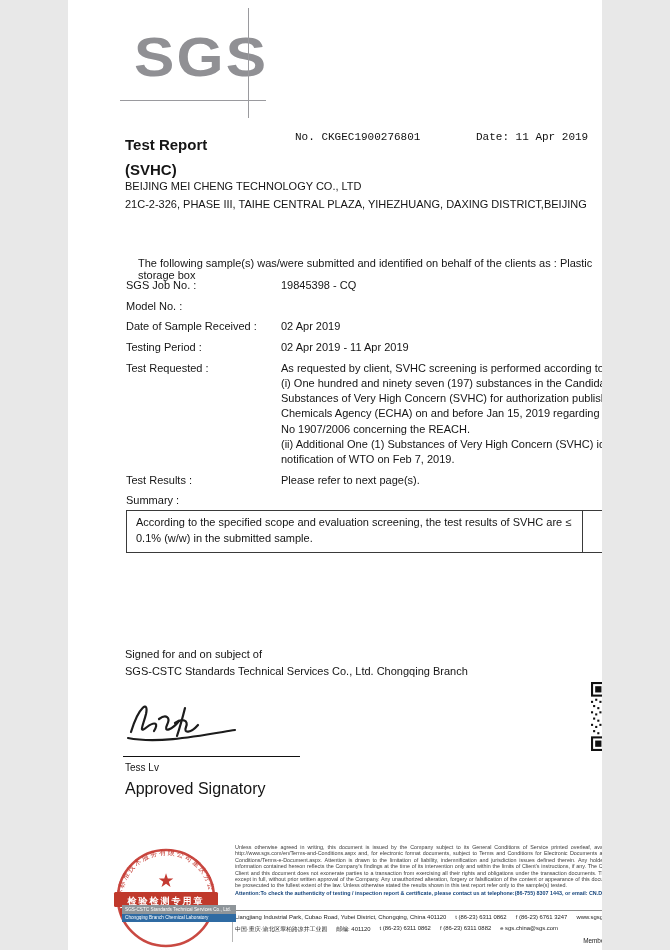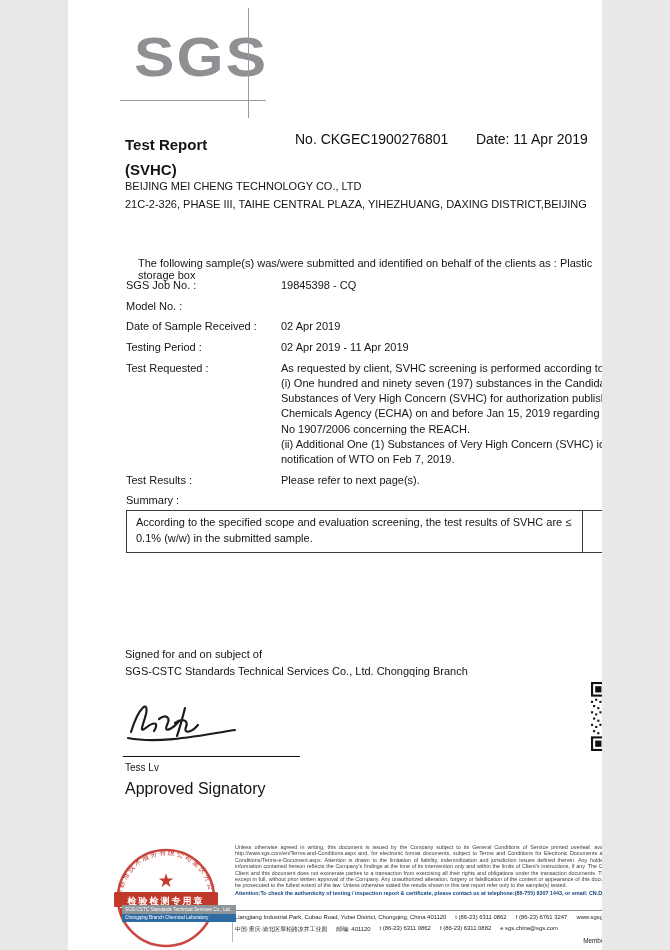--- a/index.html
+++ b/index.html
@@ -8,21 +8,21 @@
   .abs{position:absolute;}
 
   
   .sgs-letters{left:66px;top:24px;font-size:56px;font-weight:800;color:#909094;
                letter-spacing:2px;transform:scaleX(1.08);transform-origin:left top;}
   .logo-vline{left:180px;top:8px;width:1px;height:110px;background:#9a9a9e;}
   .logo-hline{left:52px;top:100px;width:146px;height:1px;background:#9a9a9e;}
 
   
   .title{left:57px;top:132px;font-size:15px;font-weight:700;line-height:25px;}
-  .meta{font-size:14px;color:#111;}
+  .meta{font-size:11px;color:#111;font-family:Liberation Mono, monospace;}
   .report-no{left:227px;top:131px;}
   .report-date{left:408px;top:131px;}
   .report-page{left:534px;top:131px;}
   .client{left:57px;top:178px;font-size:11px;line-height:17.5px;}
 
   .intro{left:58px;top:257px;font-size:11px;margin-left:12px;}
 
   
   .fields{left:58px;top:278px;width:562px;font-size:11px;}
   .frow{display:flex;margin-bottom:5.8px;}

